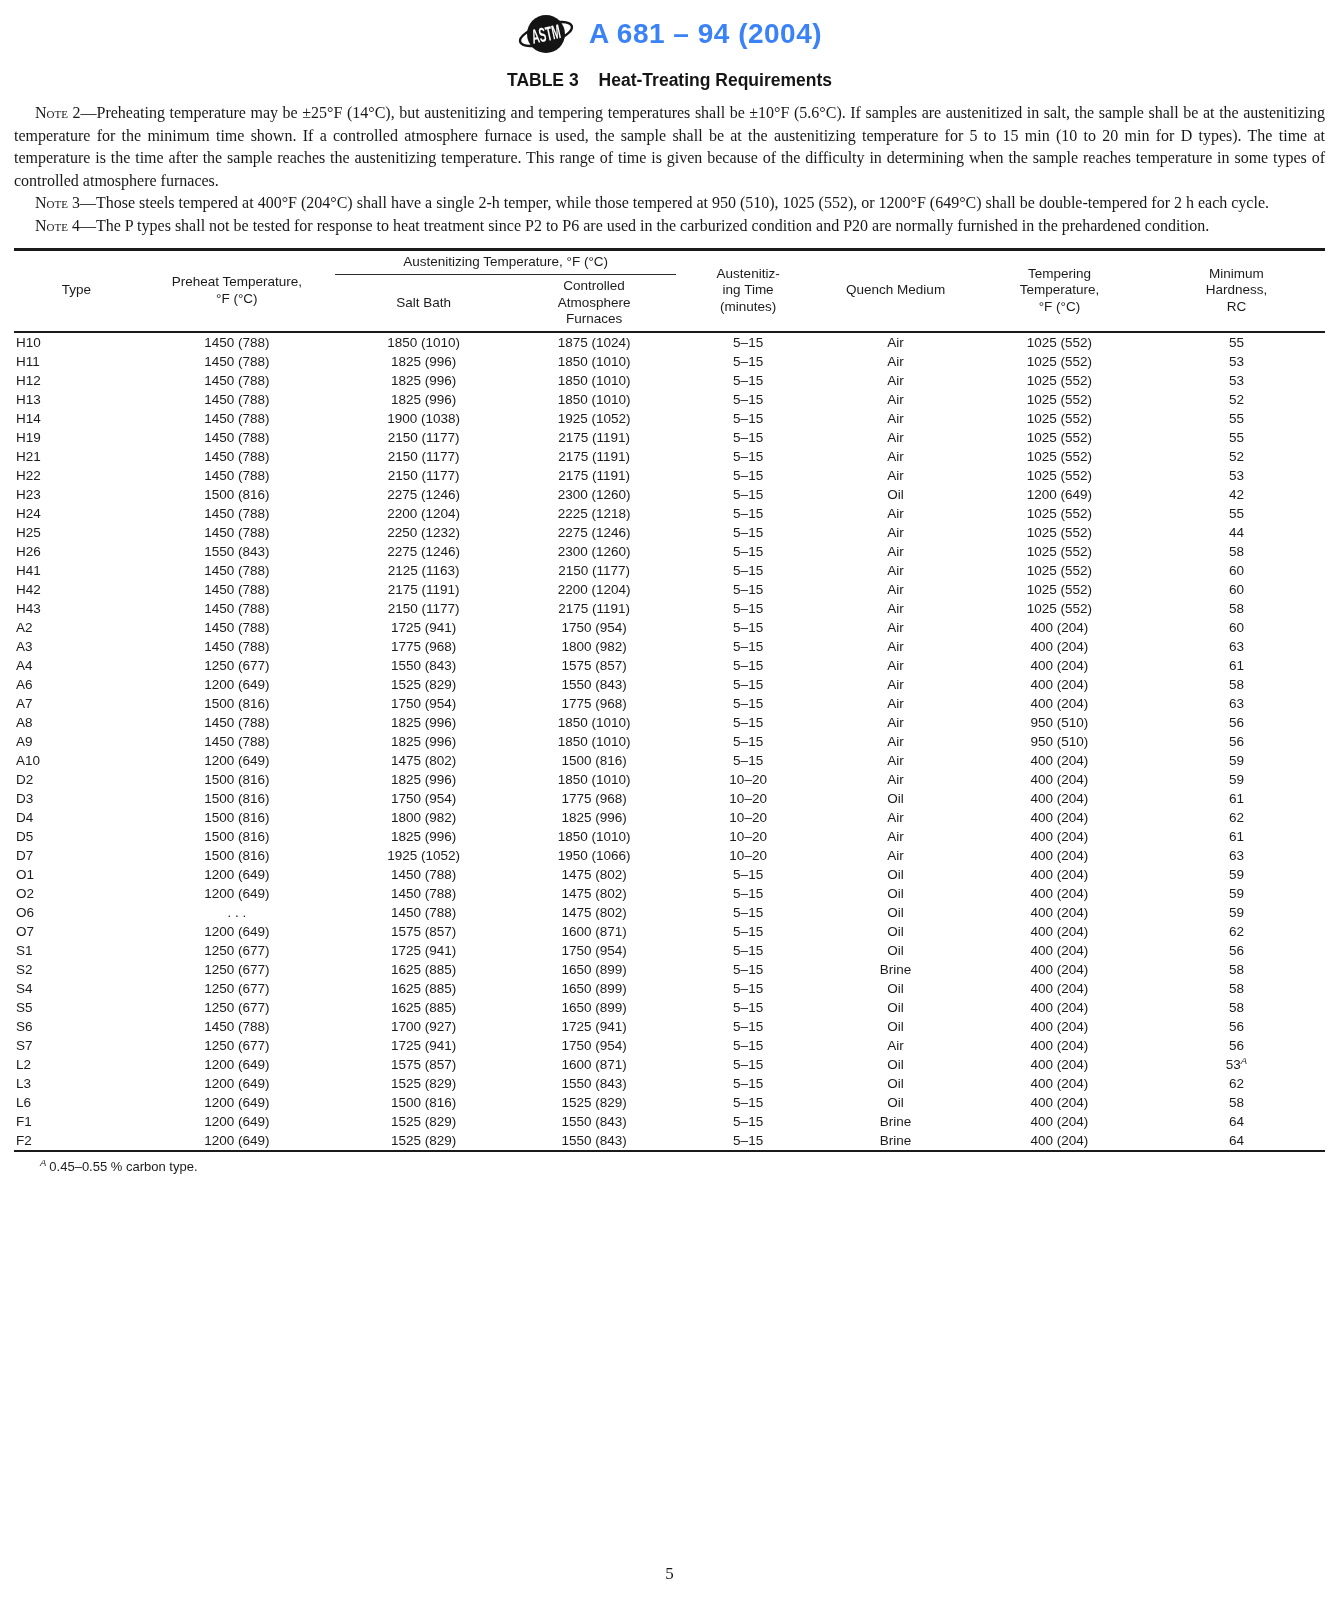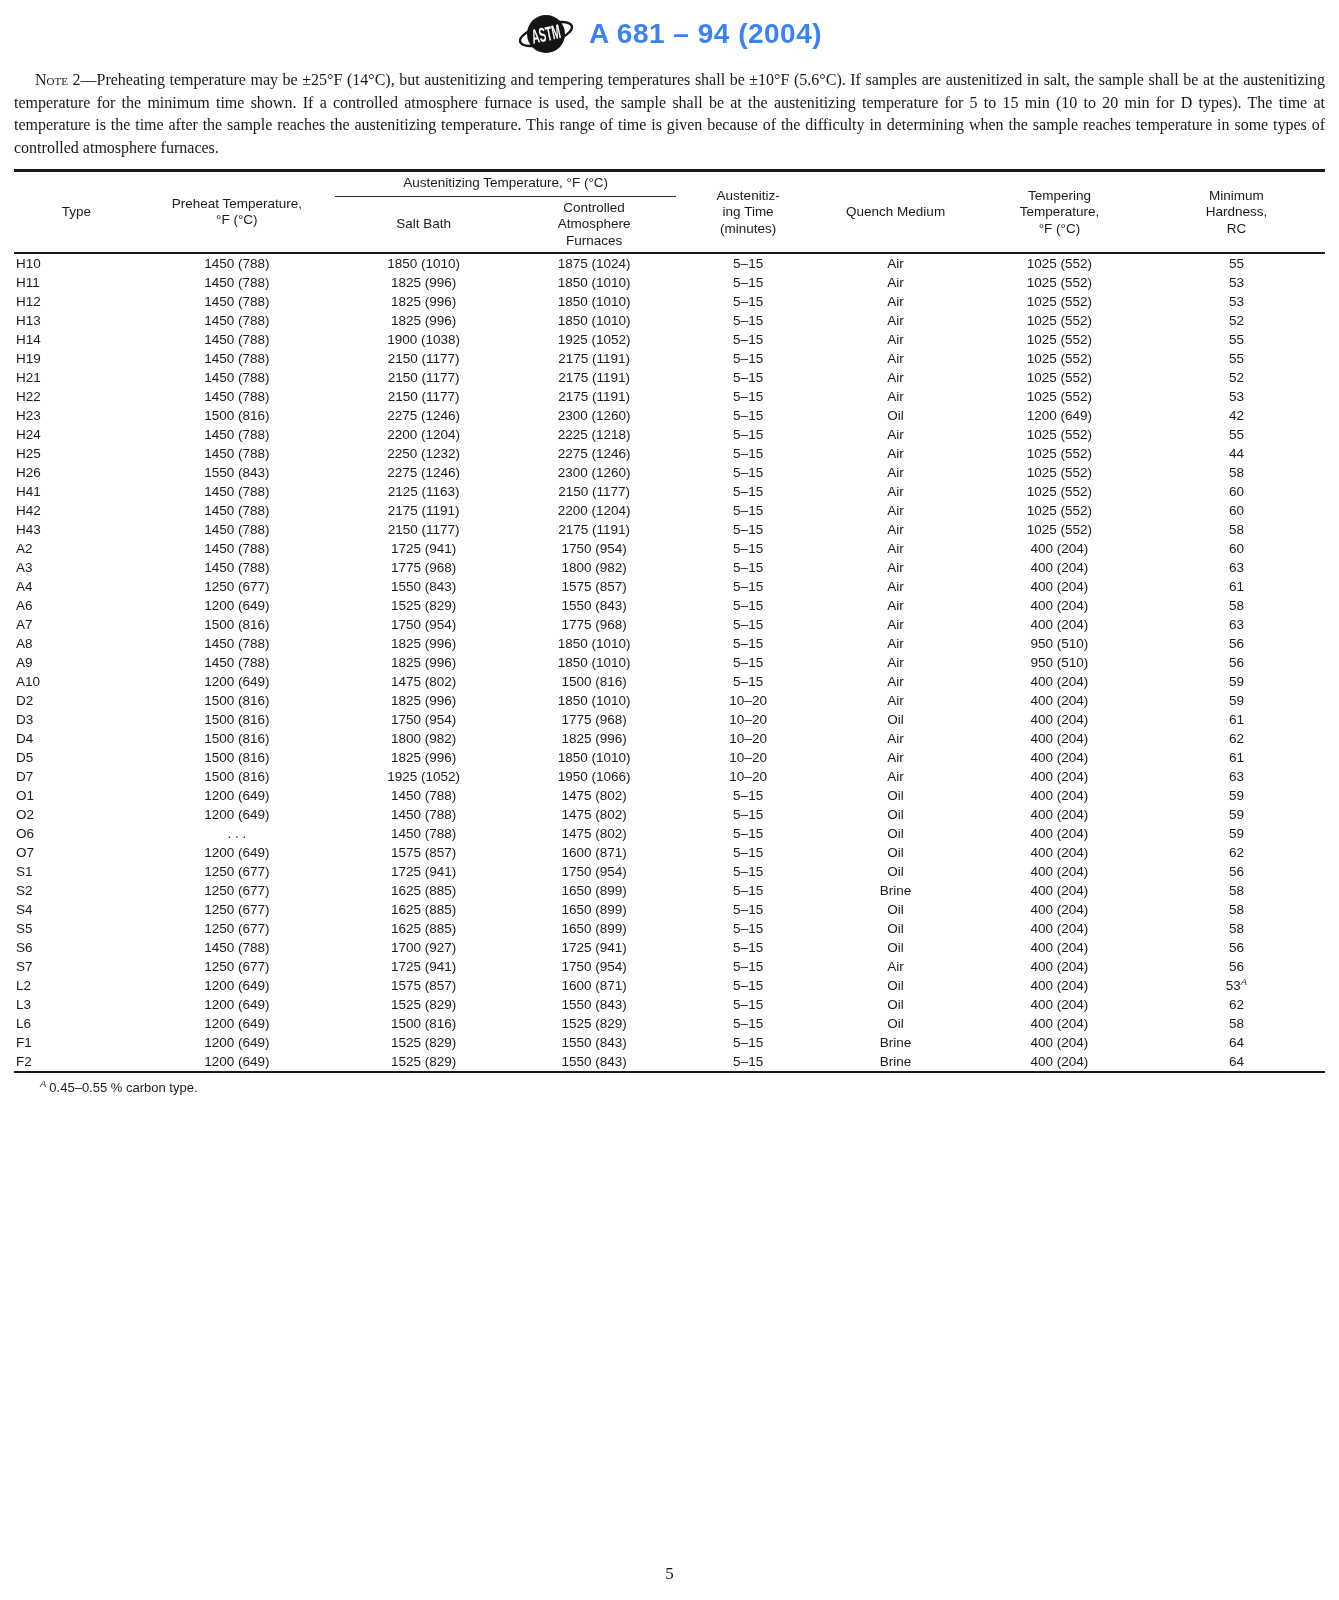--- a/index.html
+++ b/index.html
@@ -48,23 +48,28 @@
 
   <div class="doc-header">
     <svg width="58" height="46" viewBox="0 0 58 46" aria-hidden="true">
       <ellipse cx="29" cy="23" rx="27" ry="9.5" fill="none" stroke="#141414" stroke-width="2.4" transform="rotate(-17 29 23)"></ellipse>
       <circle cx="29" cy="23" r="19" fill="#141414"></circle>
       <text x="29" y="30" text-anchor="middle" font-weight="bold" font-size="20" fill="#ffffff" textLength="29" lengthAdjust="spacingAndGlyphs" transform="rotate(-12 29 23)">ASTM</text>
     </svg>
     <span class="designation">A 681 – 94 (2004)</span>
   </div>
 
+  <div class="table-caption">
+    <span class="tbl-label">TABLE 3</span><span>Heat-Treating Requirements</span>
+  </div>
 
   <div class="notes">
     <p><span class="note-label">Note 2—</span><span>Preheating temperature may be ±25°F (14°C), but austenitizing and tempering temperatures shall be ±10°F (5.6°C). If samples are austenitized in salt, the sample shall be at the austenitizing temperature for the minimum time shown. If a controlled atmosphere furnace is used, the sample shall be at the austenitizing temperature for 5 to 15 min (10 to 20 min for D types). The time at temperature is the time after the sample reaches the austenitizing temperature. This range of time is given because of the difficulty in determining when the sample reaches temperature in some types of controlled atmosphere furnaces.</span></p>
+    <p><span class="note-label">Note 3—</span><span>Those steels tempered at 400°F (204°C) shall have a single 2-h temper, while those tempered at 950 (510), 1025 (552), or 1200°F (649°C) shall be double-tempered for 2 h each cycle.</span></p>
+    <p><span class="note-label">Note 4—</span><span>The P types shall not be tested for response to heat treatment since P2 to P6 are used in the carburized condition and P20 are normally furnished in the prehardened condition.</span></p>
   </div>
 
   <table class="heat">
     <colgroup>
       <col style="width:9.5%">
         <col style="width:15%">
         <col style="width:13.5%">
         <col style="width:12.5%">
       <col style="width:11%">
         <col style="width:11.5%">

